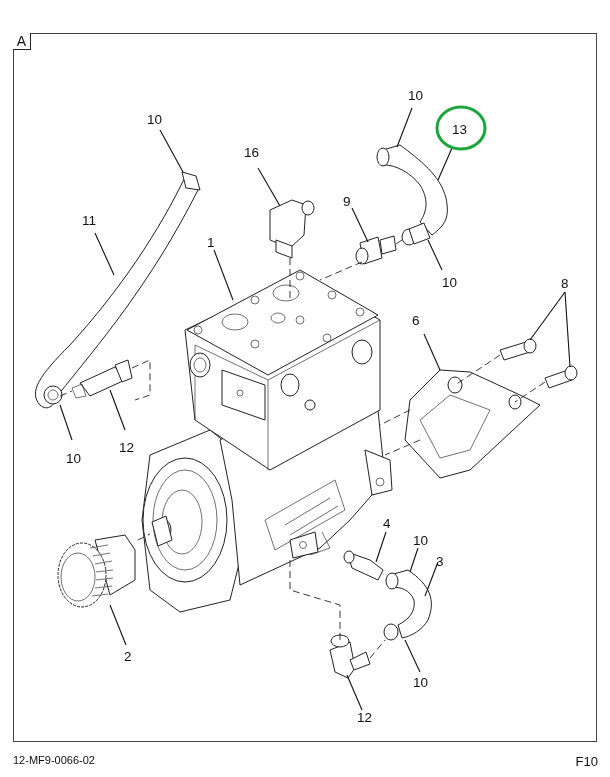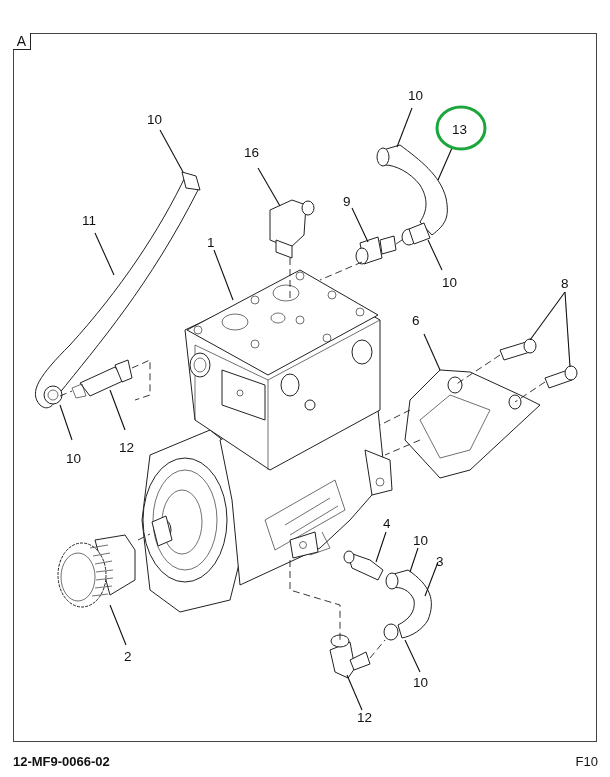--- a/index.html
+++ b/index.html
@@ -10,21 +10,21 @@
   #view-tag { position: absolute; left: 13px; top: 33px; width: 18px; height: 17px;
               border: 1px solid #222; border-left: none; border-top: none; box-sizing: border-box;
               font-size: 14px; line-height: 16px; text-align: center; background: #fff; }
   #drawing { position: absolute; left: 0; top: 0; width: 610px; height: 777px; }
   .callout { font-family: "Liberation Sans", sans-serif; font-size: 13.5px; fill: #111; }
   .leader { stroke: #111; stroke-width: 1.1; fill: none; }
   .part { stroke: #222; stroke-width: 1; fill: #fff; }
   .part-thin { stroke: #333; stroke-width: 0.7; fill: none; }
   .hidden-line { stroke: #222; stroke-width: 0.9; fill: none; stroke-dasharray: 7 4; }
   .highlight { stroke: #1aa63a; stroke-width: 3; fill: none; }
-  #footer-left { position: absolute; left: 13px; top: 754px; font-size: 13px; font-weight: bold; }
+  #footer-left { position: absolute; left: 13px; top: 754px; font-size: 11px; }
   #footer-right { position: absolute; right: 12px; top: 754px; font-size: 13px; }
 </style>
 </head>
 <body>
 
 <div id="frame"></div>
 <div id="view-tag">A</div>
 
 <svg id="drawing" viewBox="0 0 610 777">
 

